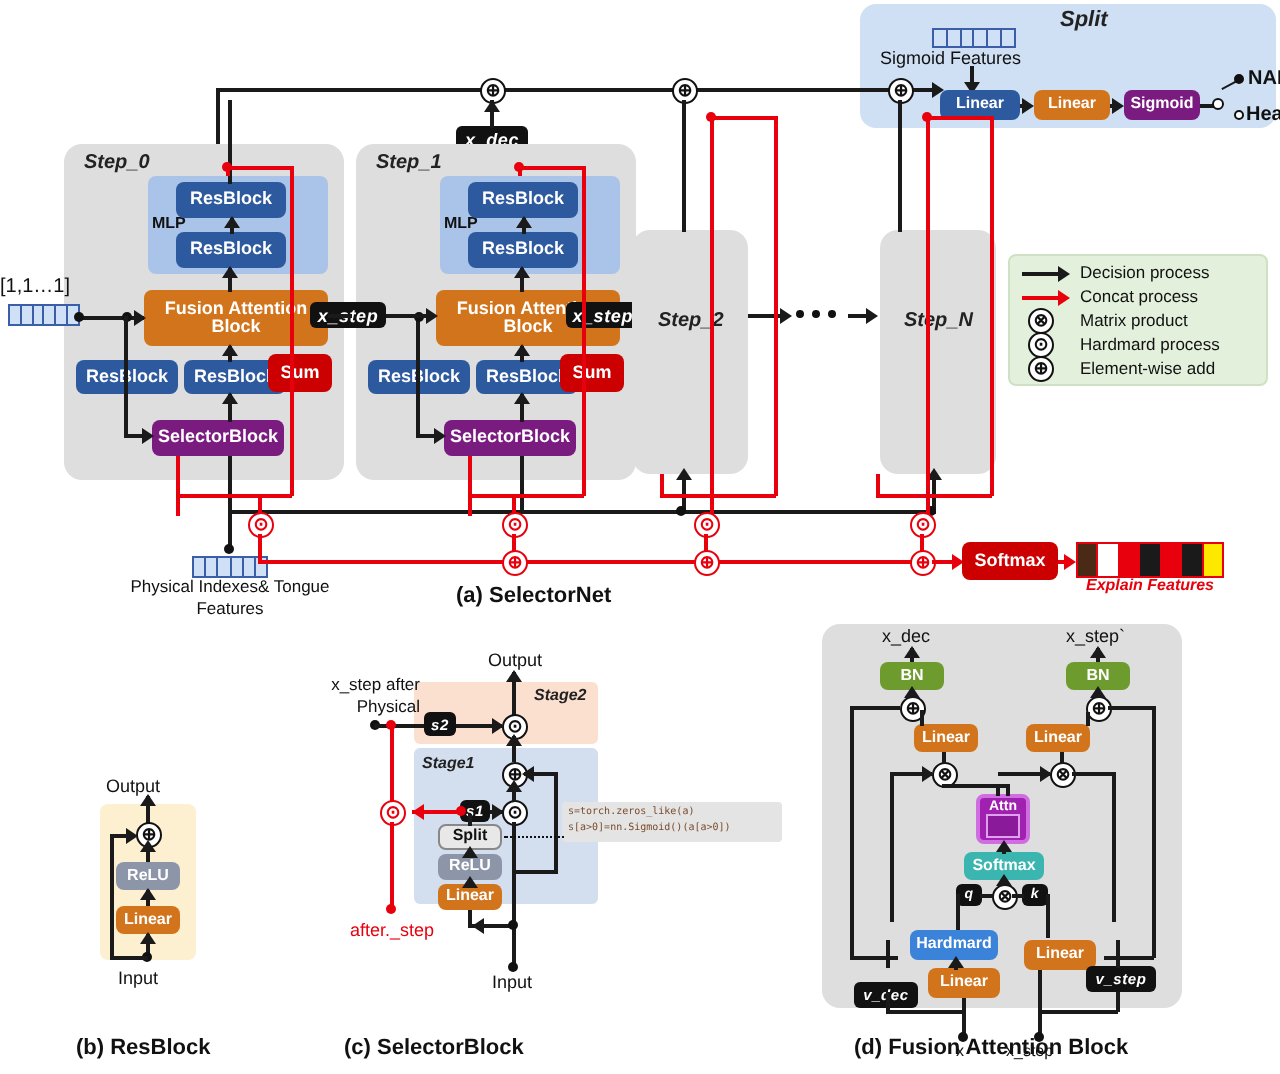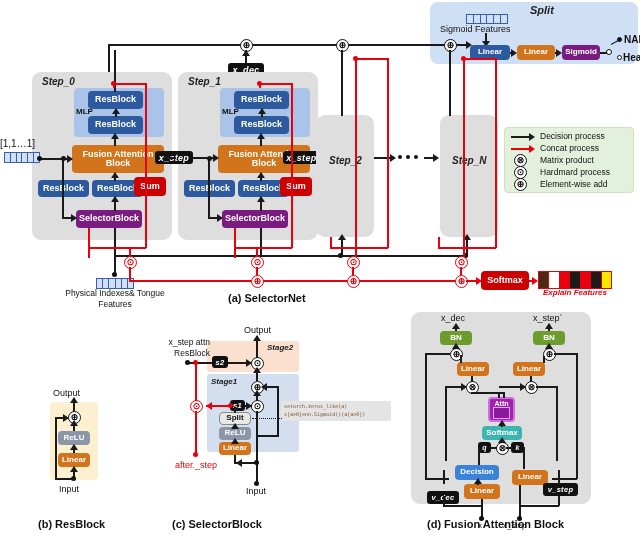--- a/index.html
+++ b/index.html
@@ -304,21 +304,21 @@
 
 <div class="abs" style="left:207px;top:341px;width:92px;height:31px;background:#fbe0d0;border-radius:3px;"></div>
 <div class="abs" style="left:207px;top:374px;width:92px;height:78px;background:#d3deef;border-radius:3px;"></div>
 <div class="grp-lbl" style="left:267px;top:343px;font-size:8px;">Stage2</div>
 <div class="grp-lbl" style="left:211px;top:377px;font-size:8px;">Stage1</div>
 
 <div class="lbl" style="left:244px;top:325px;font-size:9px;">Output</div>
 <div class="ln" style="left:256px;top:336px;width:1.8px;height:22px;"></div>
 <div class="arr arrU" style="left:253px;top:335px;"></div>
 <div class="op" style="left:251px;top:357px;width:11px;height:11px;">⊙</div>
-<div class="lbl" style="left:155px;top:337px;width:55px;font-size:8.5px;text-align:right;line-height:1.25;">x_step attn ResBlock</div>
+<div class="lbl" style="left:155px;top:337px;width:55px;font-size:8.5px;text-align:right;line-height:1.25;">x_step after Physical</div>
 <div class="dotK" style="left:185px;top:360px;width:5px;height:5px;"></div>
 <div class="ln" style="left:187px;top:362px;width:26px;height:1.8px;"></div>
 <div class="tag" style="left:212px;top:356px;width:16px;height:12px;font-size:7.5px;">s2</div>
 <div class="ln" style="left:228px;top:362px;width:23px;height:1.8px;"></div>
 <div class="arr arrR" style="left:246px;top:359px;"></div>
 
 <div class="op" style="left:251px;top:381px;width:11px;height:11px;">⊕</div>
 <div class="ln" style="left:256px;top:368px;width:1.8px;height:13px;"></div>
 <div class="arr arrU" style="left:253px;top:367px;"></div>
 <div class="op" style="left:251px;top:400px;width:11px;height:11px;">⊙</div>
@@ -417,21 +417,21 @@
 <div class="arr arrU" style="left:498px;top:437px;"></div>
 <div class="tag" style="left:478px;top:442px;width:13px;height:11px;font-size:7px;">q</div>
 <div class="tag" style="left:511px;top:442px;width:13px;height:11px;font-size:7px;">k</div>
 <div class="ln" style="left:490px;top:447px;width:7px;height:1.8px;"></div>
 <div class="ln" style="left:506px;top:447px;width:6px;height:1.8px;"></div>
 <div class="ln" style="left:478px;top:447px;width:1.8px;height:16px;"></div>
 <div class="ln" style="left:523px;top:447px;width:1.8px;height:16px;"></div>
 <div class="ln" style="left:478px;top:461px;width:1.8px;height:8px;"></div>
 <div class="ln" style="left:523px;top:461px;width:1.8px;height:8px;"></div>
 
-<div class="node" style="left:455px;top:465px;width:44px;height:15px;background:#3b82d9;font-size:8px;">Decision</div>
+<div class="node" style="left:455px;top:465px;width:44px;height:15px;background:#3b82d9;font-size:8px;">Hardmard</div>
 <div class="node" style="left:464px;top:484px;width:36px;height:15px;background:#d2741c;font-size:8px;">Linear</div>
 <div class="node" style="left:512px;top:470px;width:36px;height:15px;background:#d2741c;font-size:8px;">Linear</div>
 <div class="ln" style="left:477px;top:480px;width:1.8px;height:5px;"></div>
 <div class="arr arrU" style="left:474px;top:478px;"></div>
 <div class="tag" style="left:427px;top:491px;width:32px;height:13px;font-size:7.5px;">v_dec</div>
 <div class="tag" style="left:543px;top:483px;width:35px;height:13px;font-size:7.5px;">v_step</div>
 <div class="ln" style="left:443px;top:470px;width:1.8px;height:14px;"></div>
 <div class="ln" style="left:558px;top:470px;width:1.8px;height:14px;"></div>
 <div class="ln" style="left:443px;top:496px;width:1.8px;height:10px;"></div>
 <div class="ln" style="left:558px;top:496px;width:1.8px;height:10px;"></div>

